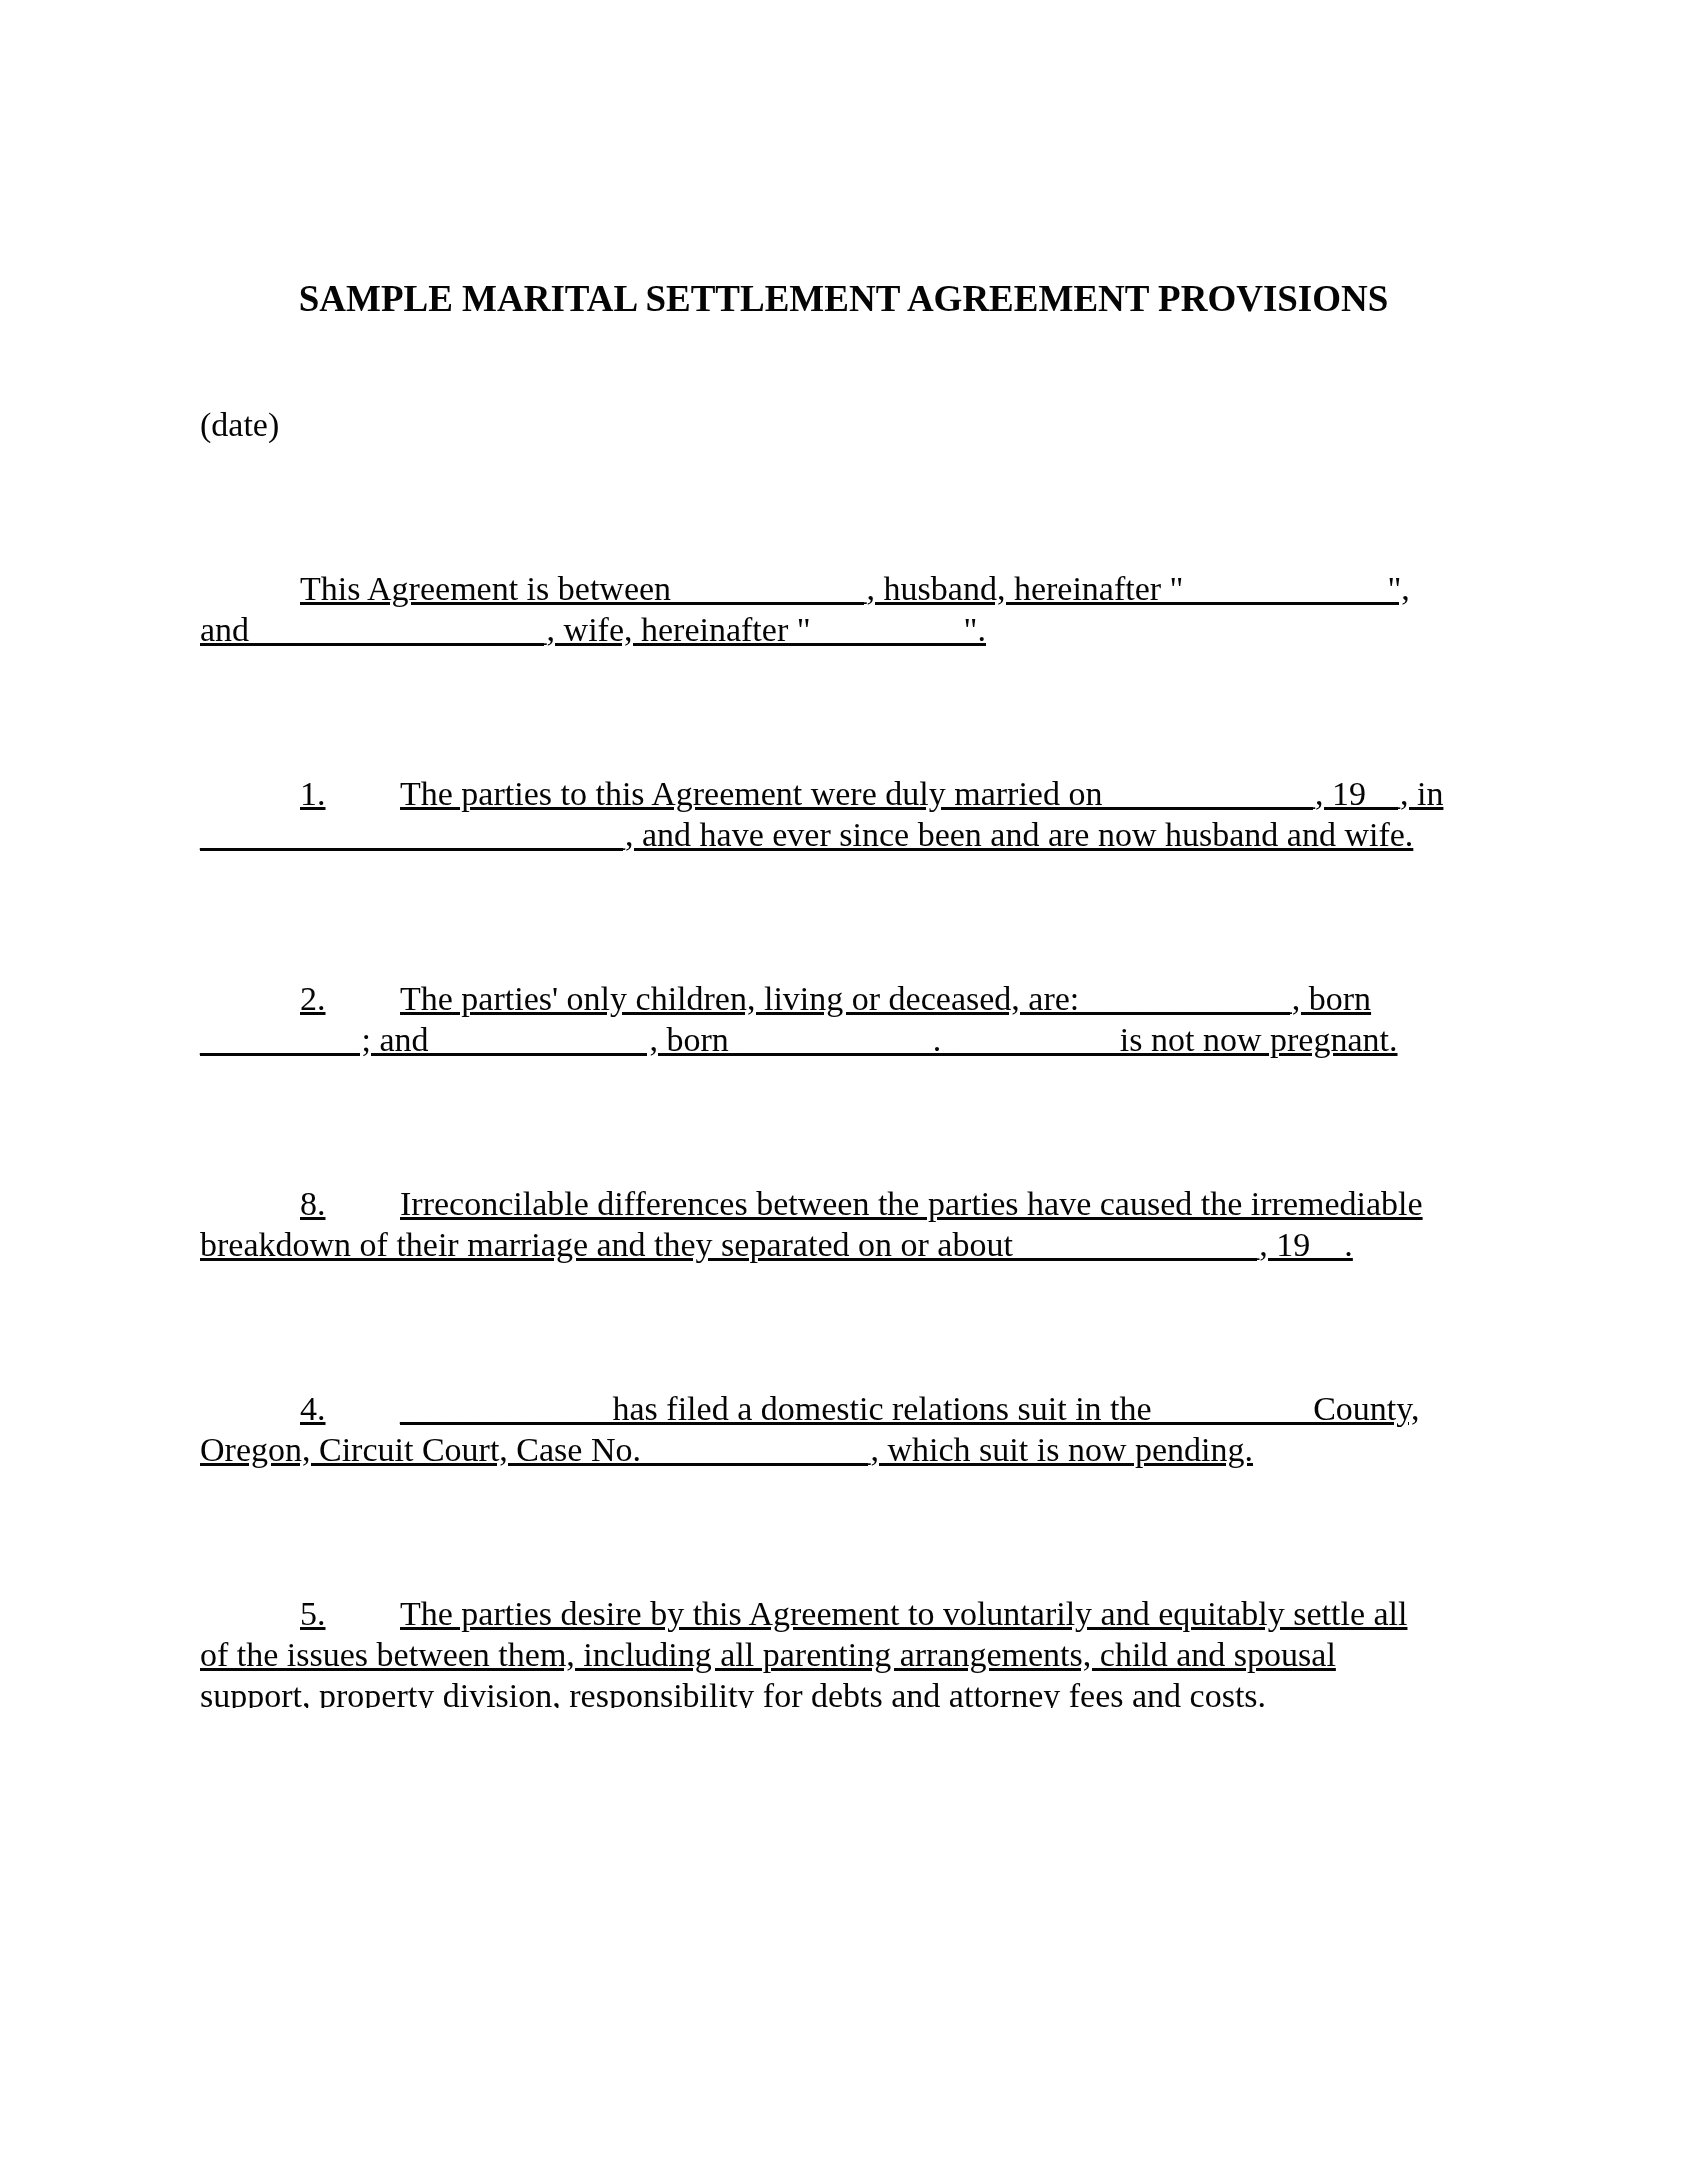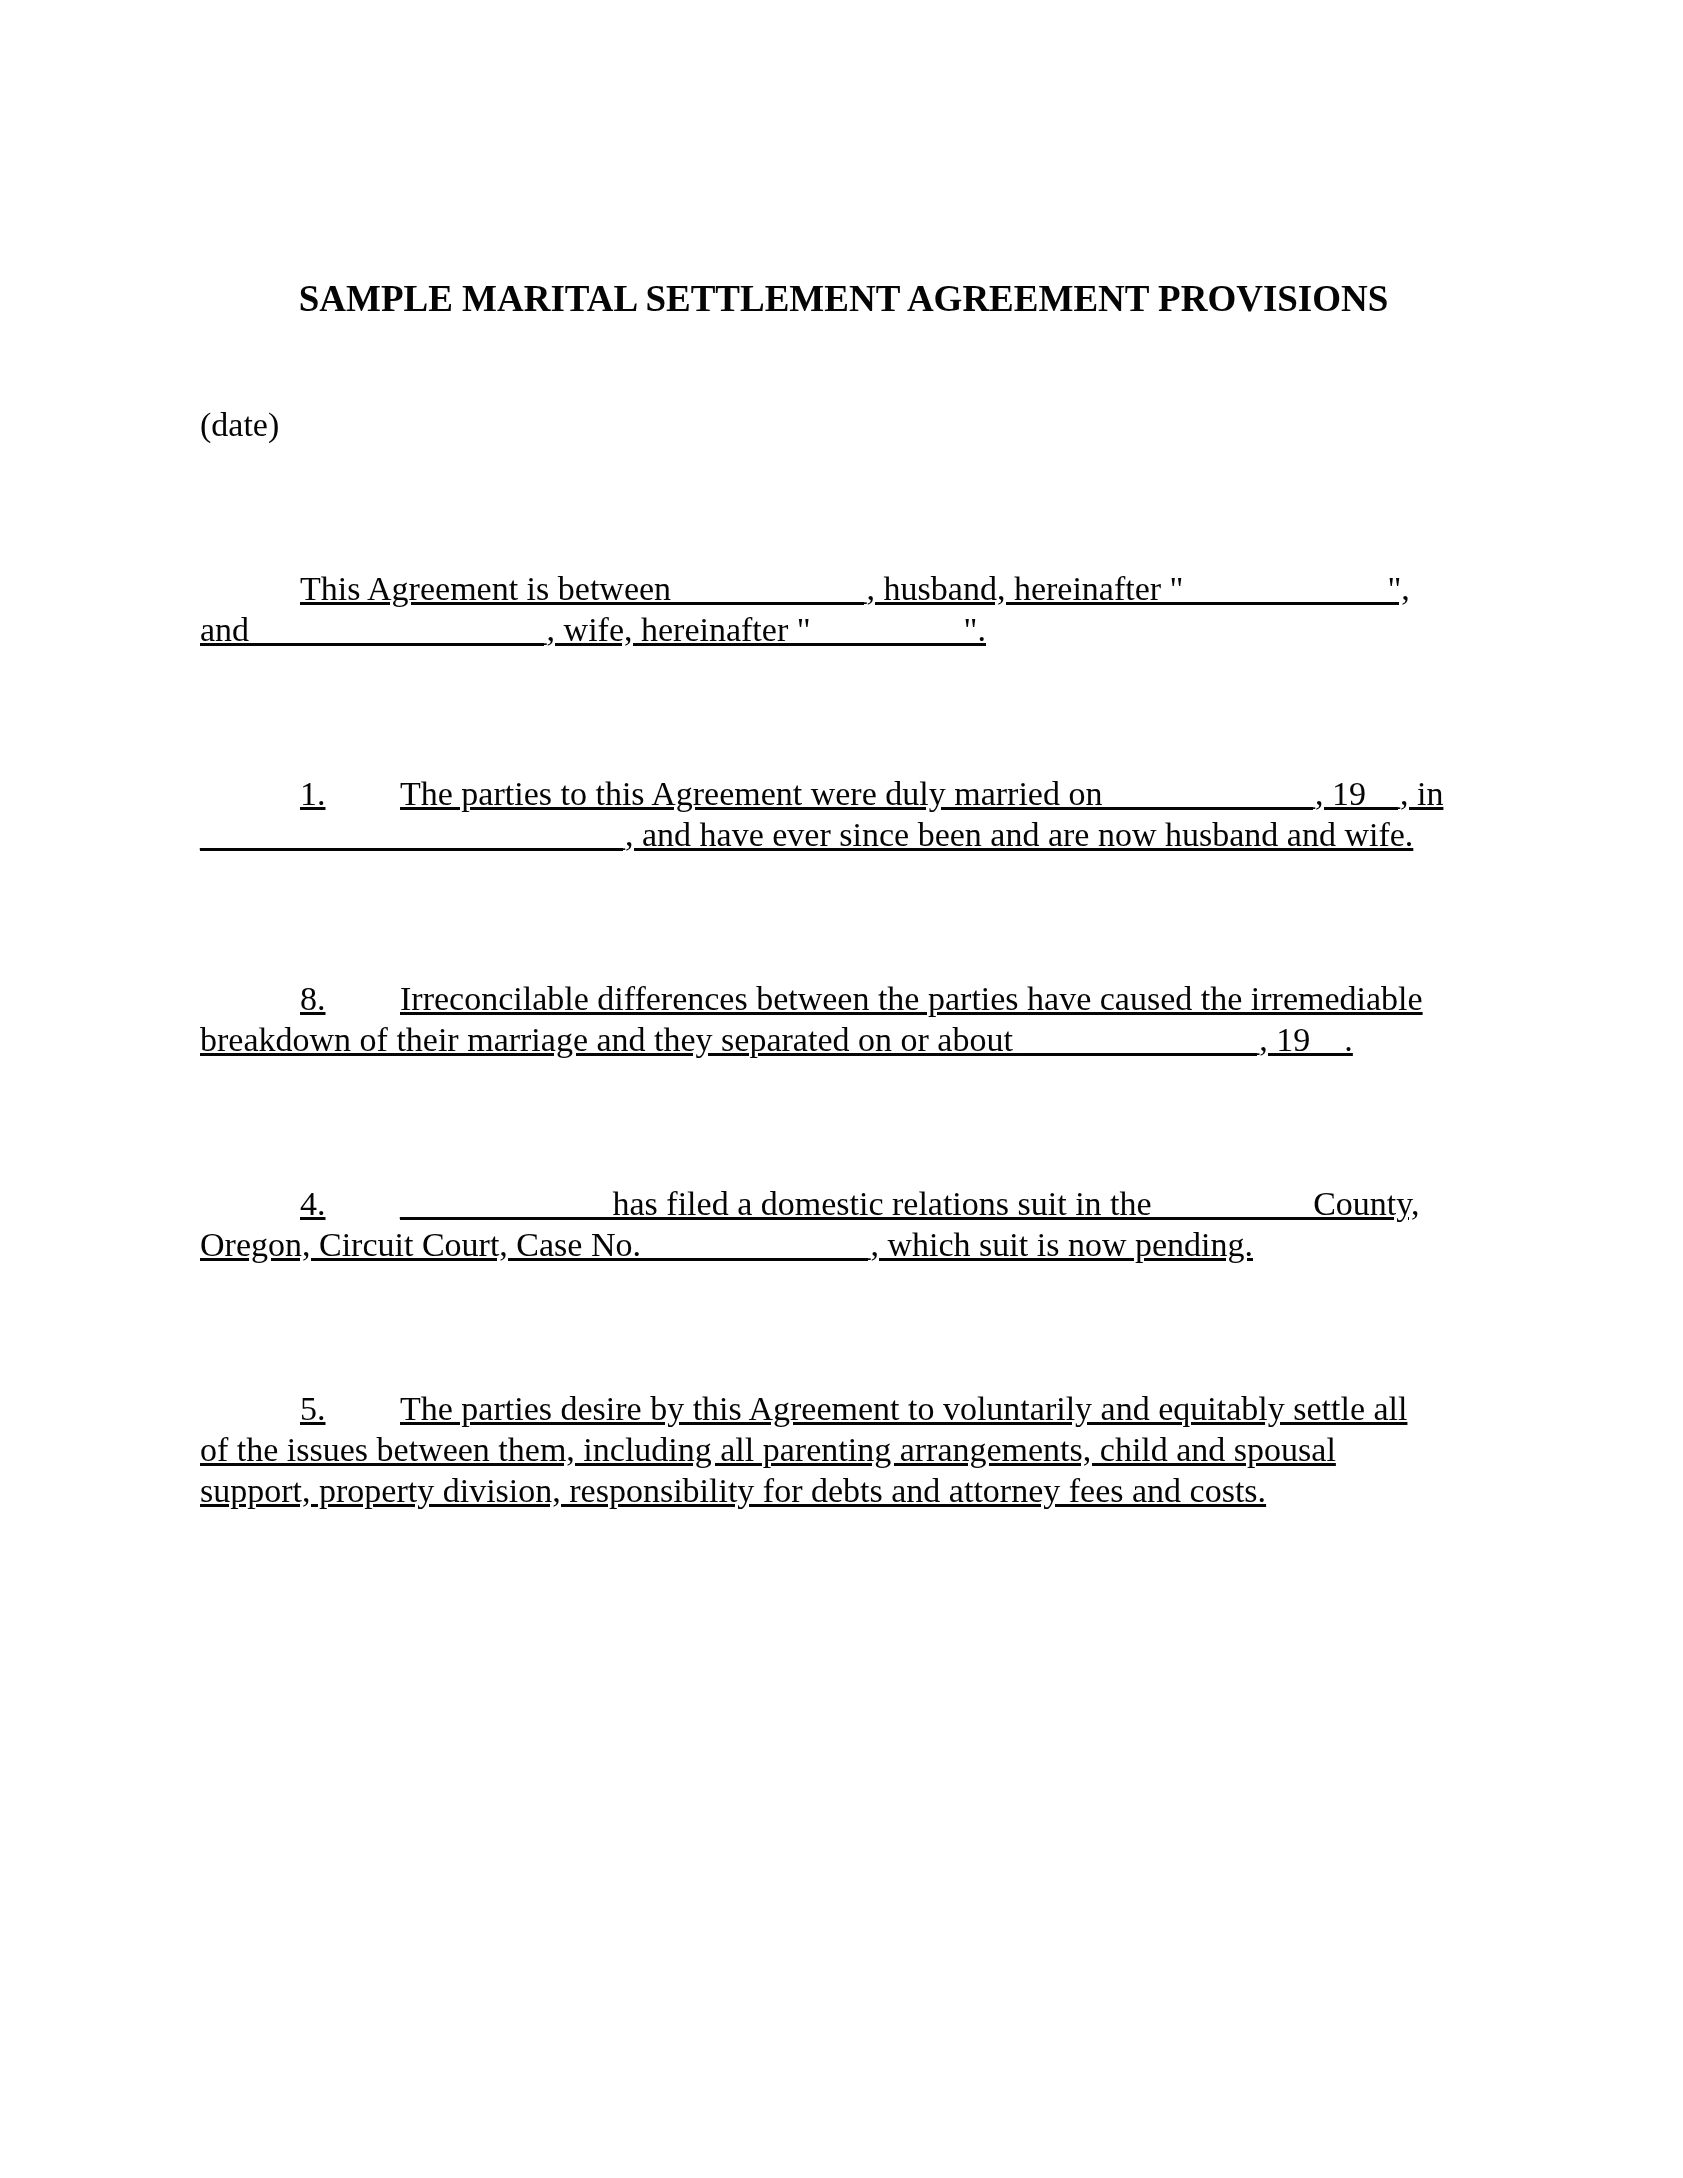--- a/index.html
+++ b/index.html
@@ -65,20 +65,22 @@
 <body>
 
 <div class="page">
   <div class="content">
     <p class="doc-title">SAMPLE MARITAL SETTLEMENT AGREEMENT PROVISIONS</p>
     <p class="date-line">(date)</p>
     <p class="para">This Agreement is between ___________, husband, hereinafter "____________",
 and _________________, wife, hereinafter "_________".</p>
     <p class="para">1.	The parties to this Agreement were duly married on ____________, 19__, in
 _________________________, and have ever since been and are now husband and wife.</p>
+    <p class="para">2.	The parties' only children, living or deceased, are: ____________, born
+_________ ; and ____________ , born ___________ .  _________ is not now pregnant.</p>
     <p class="para">8.	Irreconcilable differences between the parties have caused the irremediable
 breakdown of their marriage and they separated on or about ______________, 19__.</p>
     <p class="para">4.	____________ has filed a domestic relations suit in the _________County,
 Oregon, Circuit Court, Case No. _____________, which suit is now pending.</p>
     <p class="para">5.	The parties desire by this Agreement to voluntarily and equitably settle all
 of the issues between them, including all parenting arrangements, child and spousal
 support, property division, responsibility for debts and attorney fees and costs.</p>
     
     
     

